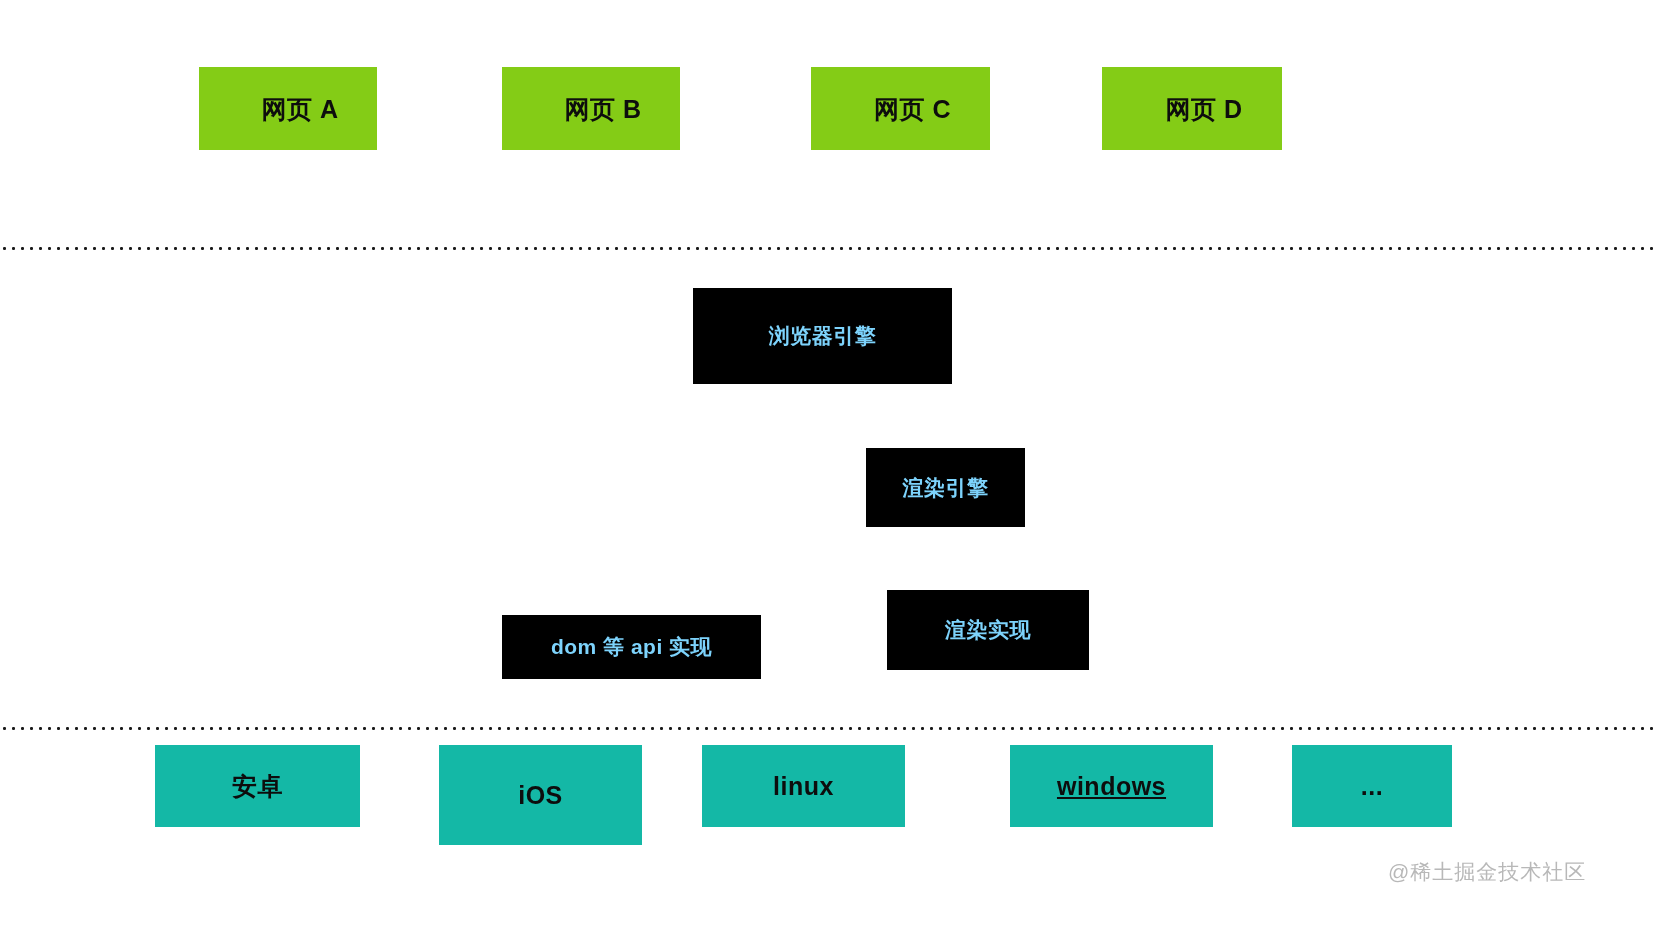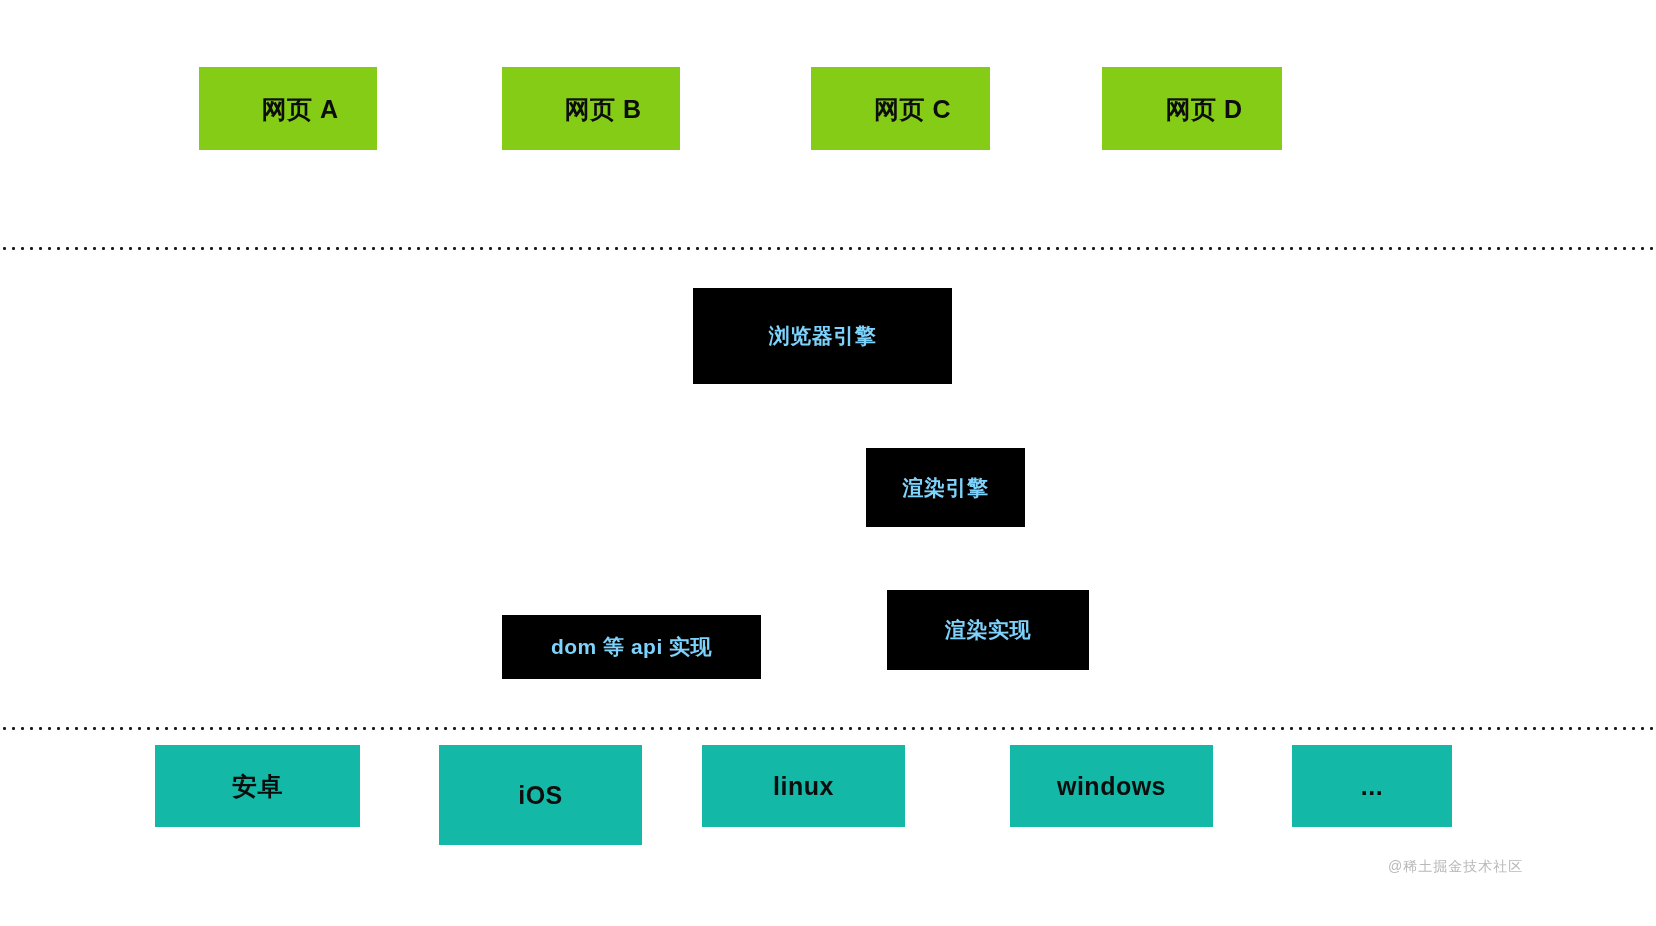--- a/index.html
+++ b/index.html
@@ -50,21 +50,21 @@
     left: 0;
     width: 1656px;
     height: 3px;
     background-image: radial-gradient(circle, #1a1a1a 0px, #1a1a1a 1.3px, rgba(0,0,0,0) 1.7px);
     background-size: 9px 3px;
     background-repeat: repeat-x;
     background-position: 0 center;
   }
   .watermark {
     position: absolute;
-    font-size: 14px;
+    font-size: 21px;
     color: #b8b8b8;
     font-weight: 400;
     letter-spacing: 1px;
     white-space: nowrap;
   }
 </style>
 </head>
 <body>
 
 <div id="canvas">
@@ -79,18 +79,18 @@
   <div class="node node-engine" style="left: 693px; top: 288px; width: 259px; height: 96px;">浏览器引擎</div>
   <div class="node node-engine" style="left: 866px; top: 448px; width: 159px; height: 79px;">渲染引擎</div>
   <div class="node node-engine" style="left: 502px; top: 615px; width: 259px; height: 64px;">dom 等 api 实现</div>
   <div class="node node-engine" style="left: 887px; top: 590px; width: 202px; height: 80px;">渲染实现</div>
 
   <div class="divider" style="top: 727px;"></div>
 
   <div class="node node-os" style="left: 155px; top: 745px; width: 205px; height: 82px;">安卓</div>
   <div class="node node-os" style="left: 427px; top: 745px; width: 203px; height: 100px; margin-left: 12px;">iOS</div>
   <div class="node node-os" style="left: 702px; top: 745px; width: 203px; height: 82px;">linux</div>
-  <div class="node node-os" style="left: 1010px; top: 745px; width: 203px; height: 82px;">windows</div>
+  <div class="node node-os" style="left: 1010px; top: 745px; width: 203px; height: 82px; text-decoration: underline;">windows</div>
   <div class="node node-os" style="left: 1292px; top: 745px; width: 160px; height: 82px;">...</div>
 
   <div class="watermark" style="left: 1388px; top: 858px;">@稀土掘金技术社区</div>
 
 </div>
 
 </body></html>

